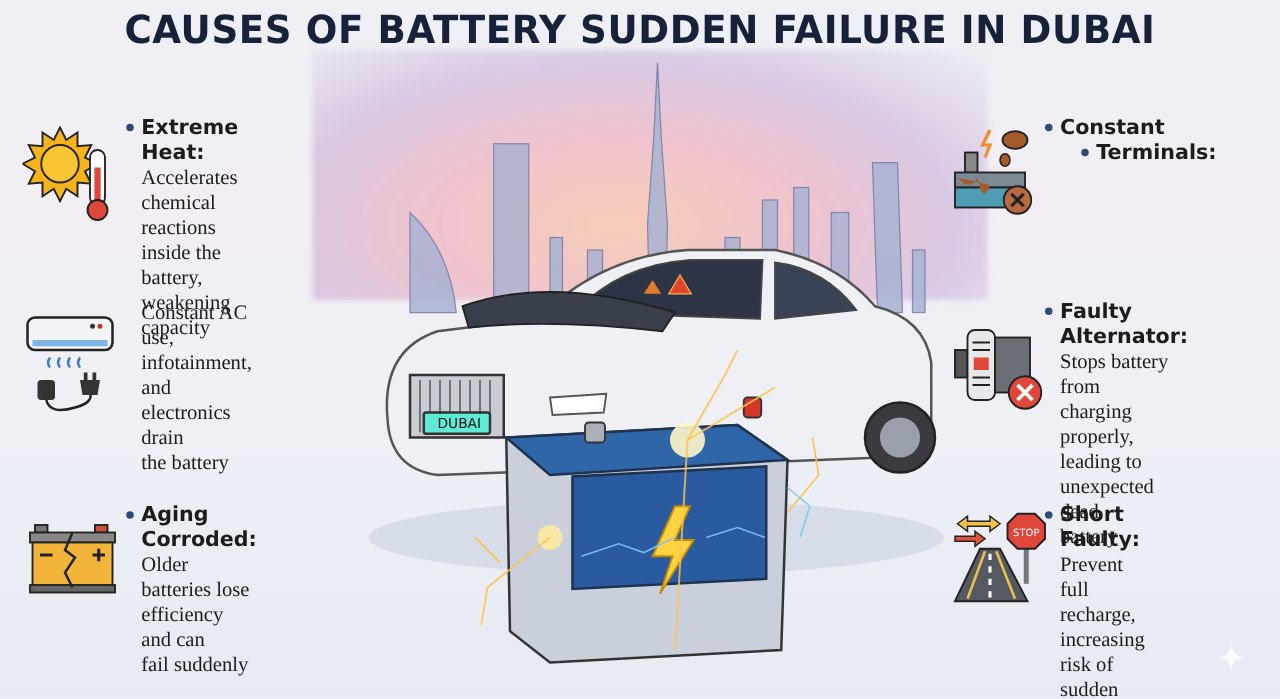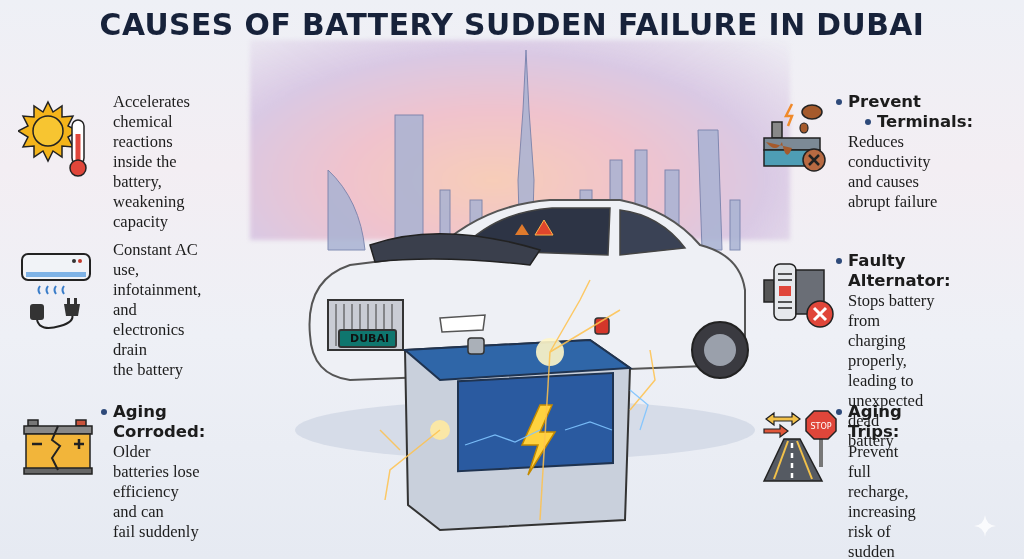--- a/index.html
+++ b/index.html
@@ -25,22 +25,22 @@
     position: absolute; font-size: 16.5px; line-height: 20px; color: #1c1c1c;
   }
   .item .heading { font-weight: bold; display: block; position: relative; }
   .item .heading::before {
     content: ""; position: absolute; left: -12px; top: 7px;
     width: 6px; height: 6px; border-radius: 50%; background: #2e4a7a;
   }
   .item .desc { display: block; white-space: pre-line; font-family: Liberation Serif, serif; }
   .scene { position: absolute; left: 290px; top: 50px; width: 470px; height: 509px; }
   .plate {
-    position: absolute; background: #0f766e; border: 2px solid #333; border-radius: 3px;
-    font-size: 11px; font-weight: bold; color: #111; padding: 1px 6px 1px 10px;
+    position: absolute; background: #5eead4; border: 2px solid #333; border-radius: 3px;
+    font-size: 11px; font-weight: normal; color: #111; padding: 1px 6px 1px 10px;
   }
   .sparkle { position: absolute; right: 28px; bottom: 22px; width: 22px; height: 22px; }
 </style>
 </head>
 <body>
 
 <div class="sky"></div>
 
 <h1 class="title" style="margin:0;">CAUSES OF BATTERY SUDDEN FAILURE IN DUBAI</h1>
 
@@ -119,20 +119,21 @@
 
 <div class="item">
   <svg class="icon" style="left:18px; top:98px;" width="72" height="80" viewBox="0 0 72 80">
     <polygon points="30,4 35,14 44,8 44,19 55,18 50,28 60,33 50,39 55,49 44,48 44,59 35,53 30,63 25,53 16,59 16,48 5,49 10,39 0,33 10,28 5,18 16,19 16,8 25,14" fill="#f4b41a" stroke="#222" stroke-width="1.5"></polygon>
     <circle cx="30" cy="33" r="15" fill="#f7c531" stroke="#222" stroke-width="1.5"></circle>
     <rect x="54" y="22" width="12" height="44" rx="6" fill="#fff" stroke="#222" stroke-width="1.5"></rect>
     <rect x="57.5" y="36" width="5" height="30" fill="#e0463a"></rect>
     <circle cx="60" cy="70" r="8" fill="#e0463a" stroke="#222" stroke-width="1.5"></circle>
   </svg>
   <div class="text" style="left:113px; top:92px;">
+    <span class="heading">Extreme Heat:</span>
     <span class="desc">Accelerates chemical
 reactions inside the
 battery,
 weakening capacity</span>
   </div>
 </div>
 
 <div class="item">
   <svg class="icon" style="left:20px; top:252px;" width="72" height="80" viewBox="0 0 72 80">
     <rect x="2" y="2" width="68" height="26" rx="6" fill="#f1f3f7" stroke="#222" stroke-width="2"></rect>
@@ -185,44 +186,41 @@
     <ellipse cx="50" cy="10" rx="10" ry="7" fill="#a55a2c" stroke="#222" stroke-width="1.5"></ellipse>
     <ellipse cx="42" cy="26" rx="4" ry="5" fill="#a55a2c" stroke="#222" stroke-width="1.2"></ellipse>
     <rect x="10" y="20" width="10" height="16" fill="#888" stroke="#222" stroke-width="1.5"></rect>
     <rect x="2" y="36" width="56" height="12" fill="#7c8a96" stroke="#222" stroke-width="1.5"></rect>
     <rect x="2" y="48" width="56" height="16" fill="#4e9db5" stroke="#222" stroke-width="1.5"></rect>
     <path d="M4 40 Q14 52 20 40 Q24 62 30 46" fill="#a55a2c"></path>
     <circle cx="52" cy="58" r="11" fill="#b86a42" stroke="#222" stroke-width="1.5"></circle>
     <path d="M47 53 L57 63 M57 53 L47 63" stroke="#222" stroke-width="2.5"></path>
   </svg>
   <div class="text" style="left:848px; top:92px;">
-    <span class="heading">Prevent</span>
+    <span class="heading">Constant</span>
     <span class="heading" style="display:block;margin-left:29px;">Terminals:</span>
-    <span class="desc">Reduces conductivity
-and causes
-abrupt failure</span>
   </div>
 </div>
 
 <div class="item">
   <svg class="icon" style="left:762px; top:254px;" width="72" height="76" viewBox="0 0 72 76">
     <rect x="2" y="26" width="10" height="22" fill="#555" stroke="#222" stroke-width="1.5"></rect>
     <rect x="12" y="10" width="22" height="56" rx="6" fill="#e6e8ec" stroke="#222" stroke-width="1.5"></rect>
     <g stroke="#222" stroke-width="1.5">
       <line x1="16" y1="20" x2="30" y2="20"></line>
         <line x1="16" y1="26" x2="30" y2="26"></line>
       <line x1="16" y1="48" x2="30" y2="48"></line>
         <line x1="16" y1="54" x2="30" y2="54"></line>
     </g>
     <rect x="17" y="32" width="12" height="10" fill="#e0463a"></rect>
     <rect x="34" y="16" width="28" height="44" fill="#6a6e76" stroke="#222" stroke-width="1.5"></rect>
     <circle cx="58" cy="60" r="13" fill="#e0463a" stroke="#222" stroke-width="1.5"></circle>
     <path d="M52 54 L64 66 M64 54 L52 66" stroke="#fff" stroke-width="3"></path>
   </svg>
-  <div class="text" style="left:848px; top:251px;">
+  <div class="text" style="left:848px; top:239px;">
     <span class="heading">Faulty Alternator:</span>
     <span class="desc">Stops battery from
 charging properly,
 leading to
 unexpected dead
 battery</span>
   </div>
 </div>
 
 <div class="item">
@@ -231,21 +229,21 @@
     <path d="M2 22 L18 22 L18 18 L26 24 L18 30 L18 26 L2 26 Z" fill="#e0563a" stroke="#222" stroke-width="1.2"></path>
     <path d="M2 74 L22 32 L38 32 L60 74 Z" fill="#555a62" stroke="#222" stroke-width="1.5"></path>
     <line x1="30" y1="36" x2="30" y2="74" stroke="#fff" stroke-width="2.5" stroke-dasharray="5 5"></line>
     <line x1="12" y1="72" x2="26" y2="34" stroke="#f2c14a" stroke-width="2"></line>
     <line x1="50" y1="72" x2="35" y2="34" stroke="#f2c14a" stroke-width="2"></line>
     <rect x="57" y="26" width="4" height="34" fill="#777"></rect>
     <polygon points="52,4 66,4 74,12 74,24 66,32 52,32 44,24 44,12" fill="#e0463a" stroke="#222" stroke-width="1.5"></polygon>
     <text x="59" y="22" text-anchor="middle" font-size="8" fill="#fff" font-family="DejaVu Sans, sans-serif">STOP</text>
   </svg>
   <div class="text" style="left:848px; top:402px;">
-    <span class="heading">Aging Trips:</span>
+    <span class="heading">Short Faulty:</span>
     <span class="desc">Prevent full
 recharge,
 increasing risk of
 sudden power loss</span>
   </div>
 </div>
 
 <svg class="sparkle" viewBox="0 0 22 22">
   <path d="M11 0 Q12 10 22 11 Q12 12 11 22 Q10 12 0 11 Q10 10 11 0 Z" fill="#ffffff" opacity="0.8"></path>
 </svg>

